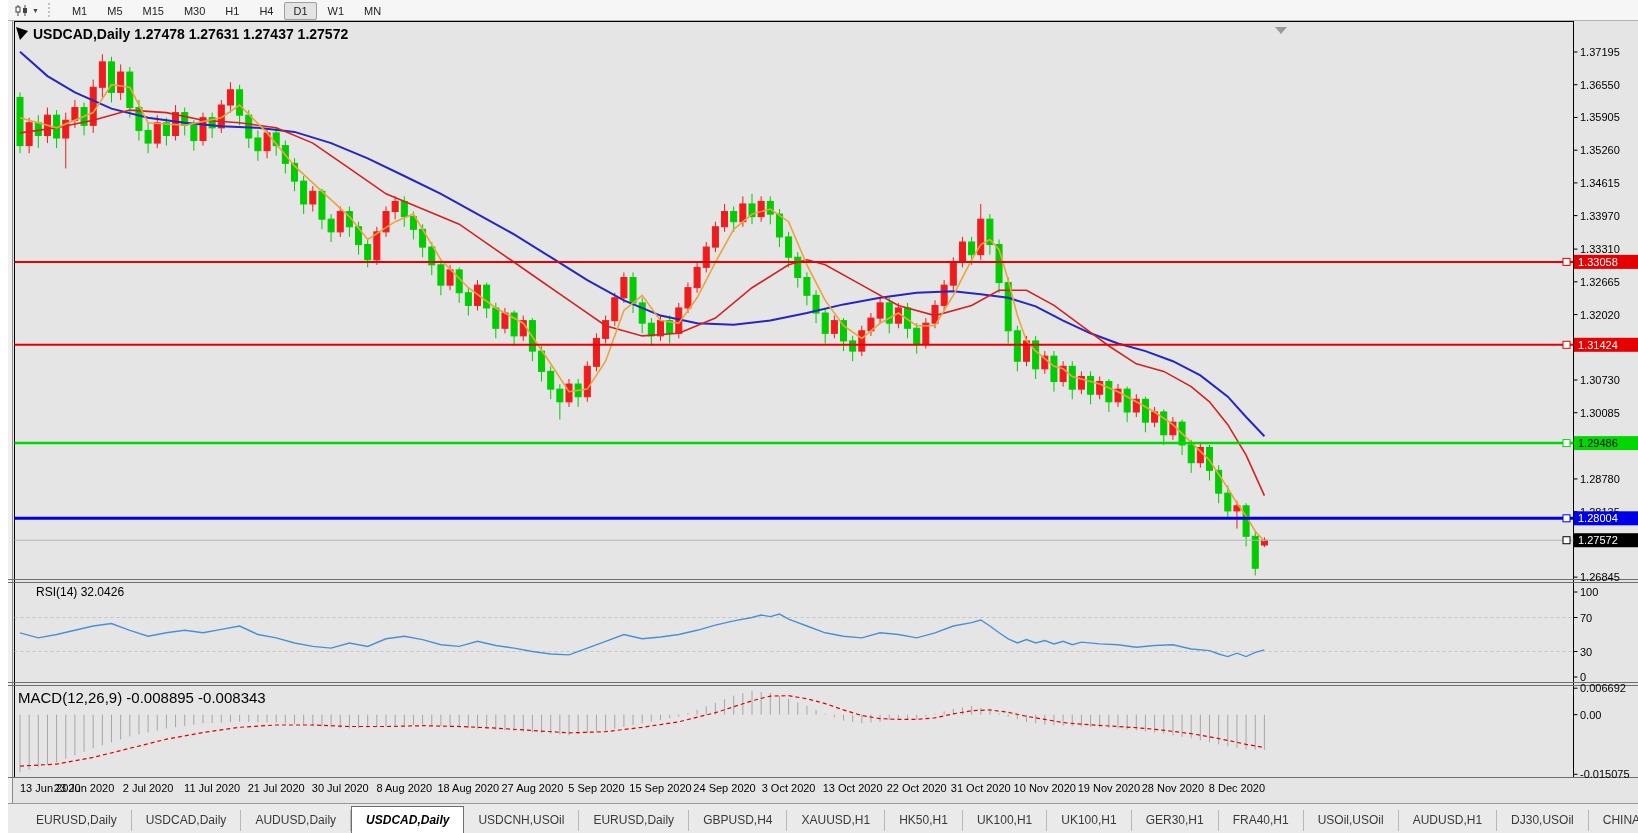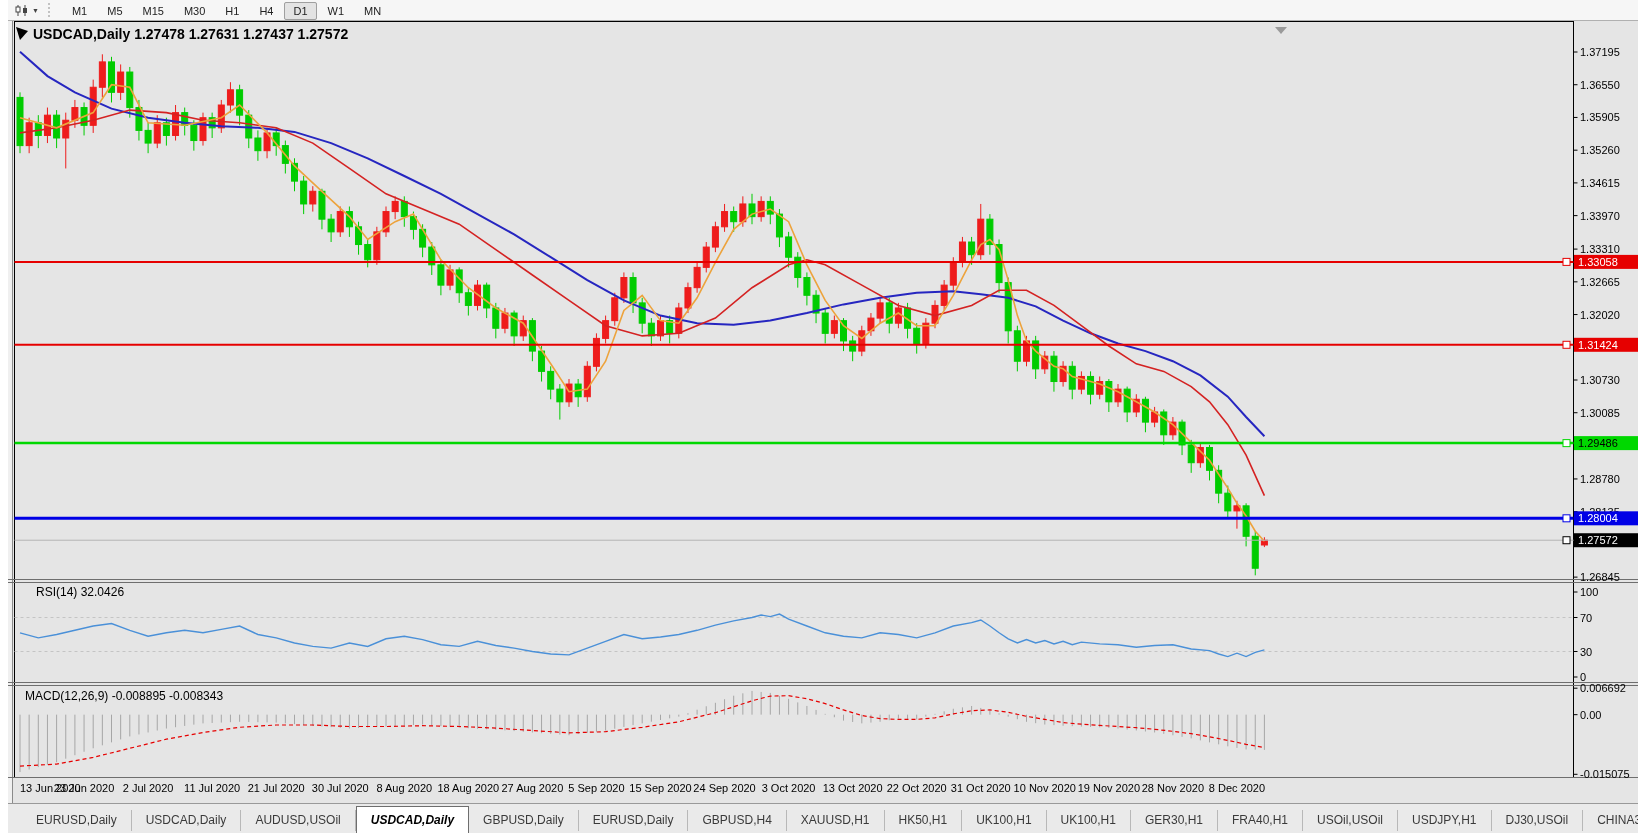--- a/index.html
+++ b/index.html
@@ -11,21 +11,21 @@
   .tb-icon{display:flex;align-items:center;margin-left:4px;padding:1px 3px;cursor:pointer;}
   .tb-caret{font-size:7px;color:#444;margin-left:3px;}
   .tb-grip{width:4px;height:14px;border-left:2px dotted #c2c2c2;margin:0 8px 0 6px;}
   .tf-btn{font-size:11px;color:#222;padding:2px 8px;margin:0 1px;border:1px solid transparent;
     border-radius:2px;cursor:pointer;line-height:13px;}
   .tf-btn.active{background:#e3e3e3;border:1px solid #9f9f9f;}
   
   .overlay{position:absolute;color:#000;white-space:nowrap;}
   #chart-title{left:25px;top:26px;font-size:14px;font-weight:bold;}
   #rsi-label{left:28px;top:585px;font-size:12px;}
-  #macd-label{left:17px;top:689px;font-size:12px;}
+  #macd-label{left:10px;top:689px;font-size:15px;}
   
   #left-frame{position:absolute;left:0;top:21px;width:5px;height:782px;background:#f0f0f0;
     border-right:1px solid #8a8a8a;box-sizing:border-box;}
   
   #tabbar{position:absolute;left:0;bottom:0;width:100%;height:30px;background:#eaeaea;
     border-top:1px solid #999;display:flex;align-items:flex-end;padding-left:14px;box-sizing:border-box;}
   .tab{height:21px;line-height:21px;padding:0 14px;font-size:12px;color:#3a3a3a;background:#eaeaea;
     border-right:1px solid #b8b8b8;cursor:pointer;margin-bottom:2px;}
   .tab.active{background:#fff;color:#000;font-weight:bold;border:1px solid #6e6e6e;border-bottom:none;
     height:26px;line-height:26px;margin-bottom:0;font-style:italic;}
@@ -616,31 +616,31 @@
     </svg>
 
   <div class="overlay" id="chart-title">USDCAD,Daily 1.27478 1.27631 1.27437 1.27572</div>
   <div class="overlay" id="rsi-label">RSI(14) 32.0426</div>
   <div class="overlay" id="macd-label">MACD(12,26,9) -0.008895 -0.008343</div>
 
   <div id="tabbar">
     <span id="tabs-container" style="display:flex;align-items:flex-end;">
         <span class="tab">EURUSD,Daily</span>
         <span class="tab">USDCAD,Daily</span>
-        <span class="tab">AUDUSD,USOil</span>
+        <span class="tab">AUDUSD,Daily</span>
         <span class="tab active">USDCAD,Daily</span>
-        <span class="tab">GBPUSD,Daily</span>
+        <span class="tab">USDCNH,USOil</span>
         <span class="tab">EURUSD,Daily</span>
         <span class="tab">GBPUSD,H4</span>
         <span class="tab">XAUUSD,H1</span>
         <span class="tab">HK50,H1</span>
         <span class="tab">UK100,H1</span>
         <span class="tab">UK100,H1</span>
         <span class="tab">GER30,H1</span>
         <span class="tab">FRA40,H1</span>
         <span class="tab">USOil,USOil</span>
-        <span class="tab">USDJPY,H1</span>
+        <span class="tab">AUDUSD,H1</span>
         <span class="tab">DJ30,USOil</span>
         <span class="tab">CHINA300,H1</span>
       </span>
 
   </div>
 </div>
 
 </body></html>

